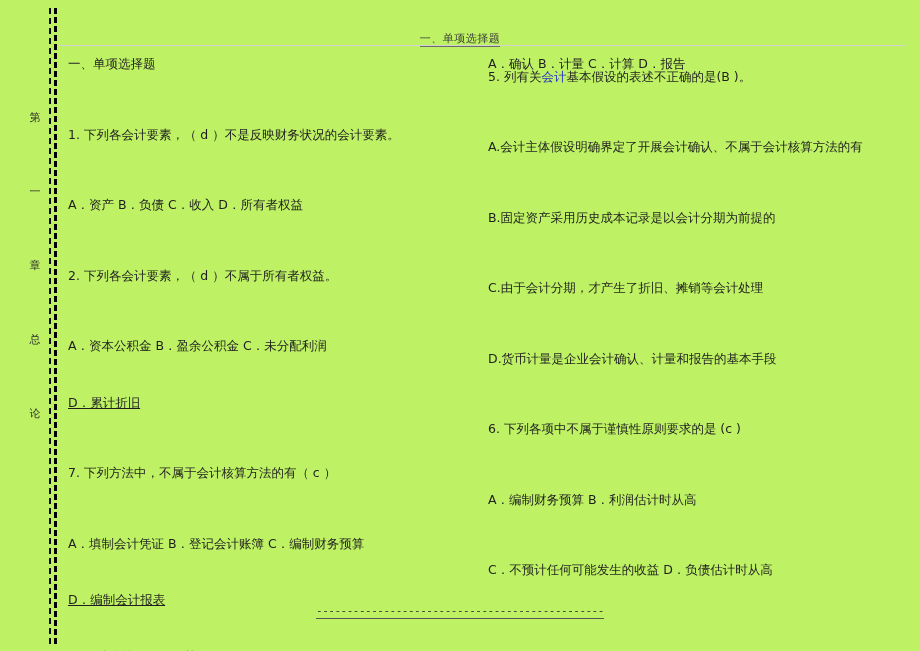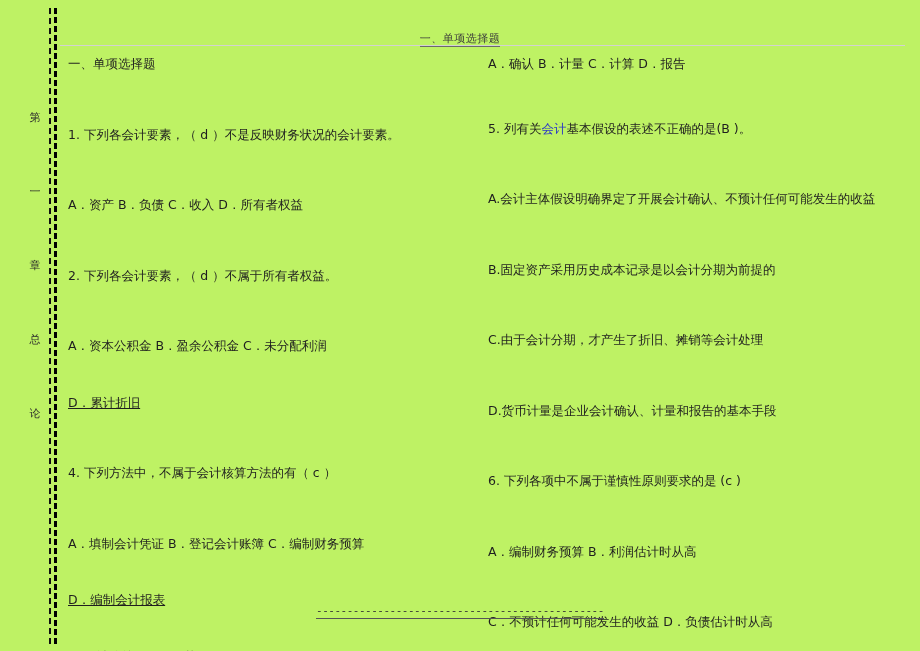--- a/index.html
+++ b/index.html
@@ -95,21 +95,21 @@
   .col-left  { left: 68px;  width: 400px; }
   .col-right { left: 488px; width: 420px; }
 
   .line {
     white-space: nowrap;
     font-family: "DejaVu Sans", "Liberation Sans", sans-serif;
     font-size: 12.5px;
     color: #1f1f1f;
   }
   .gap-md { margin-top: 44px; text-decoration: underline; }
-  .gap-lg { margin-top: 52px; }
+  .gap-lg { }
   .gap-xl { margin-top: 58px; }
 
   .link-blue { color: #2b36c8; }
 
   
   .footer {
     position: absolute;
     left: 0;
     top: 600px;
     width: 920px;
@@ -154,39 +154,39 @@
     <div class="line gap-xl">1.  下列各会计要素，（ d    ）不是反映财务状况的会计要素。</div>
 
     <div class="line gap-xl">A．资产     B．负债     C．收入       D．所有者权益</div>
 
     <div class="line gap-xl">2.  下列各会计要素，（  d   ）不属于所有者权益。</div>
 
     <div class="line gap-xl">A．资本公积金     B．盈余公积金            C．未分配利润</div>
 
     <div class="line gap-md">D．累计折旧</div>
 
-    <div class="line gap-xl">4.  下列方法中，不属于会计核算方法的有（   c  ）</div>
+    <div class="line gap-xl">7.  下列方法中，不属于会计核算方法的有（   c  ）</div>
 
     <div class="line gap-xl">A．填制会计凭证   B．登记会计账簿   C．编制财务预算</div>
 
     <div class="line gap-md">D．编制会计报表</div>
 
     <div class="line gap-md">4.  会计核算的最终环节是（   d  ）。</div>
 
   </div>
 
   <div class="col col-right">
 
     <div class="line">A．确认    B．计量    C．计算     D．报告</div>
 
     <div class="line gap-lg">
       <span>5.  列有关</span><span class="link-blue">会计</span><span>基本假设的表述不正确的是(B )。</span>
     </div>
 
-    <div class="line gap-xl">A.会计主体假设明确界定了开展会计确认、不预计任何可能发生的收益</div>
+    <div class="line gap-xl">A.会计主体假设明确界定了开展会计确认、不属于会计核算方法的有</div>
 
     <div class="line gap-xl">B.固定资产采用历史成本记录是以会计分期为前提的</div>
 
     <div class="line gap-xl">C.由于会计分期，才产生了折旧、摊销等会计处理</div>
 
     <div class="line gap-xl">D.货币计量是企业会计确认、计量和报告的基本手段</div>
 
     <div class="line gap-xl">6.  下列各项中不属于谨慎性原则要求的是  (c     )</div>
 
     <div class="line gap-xl">A．编制财务预算   B．利润估计时从高</div>

